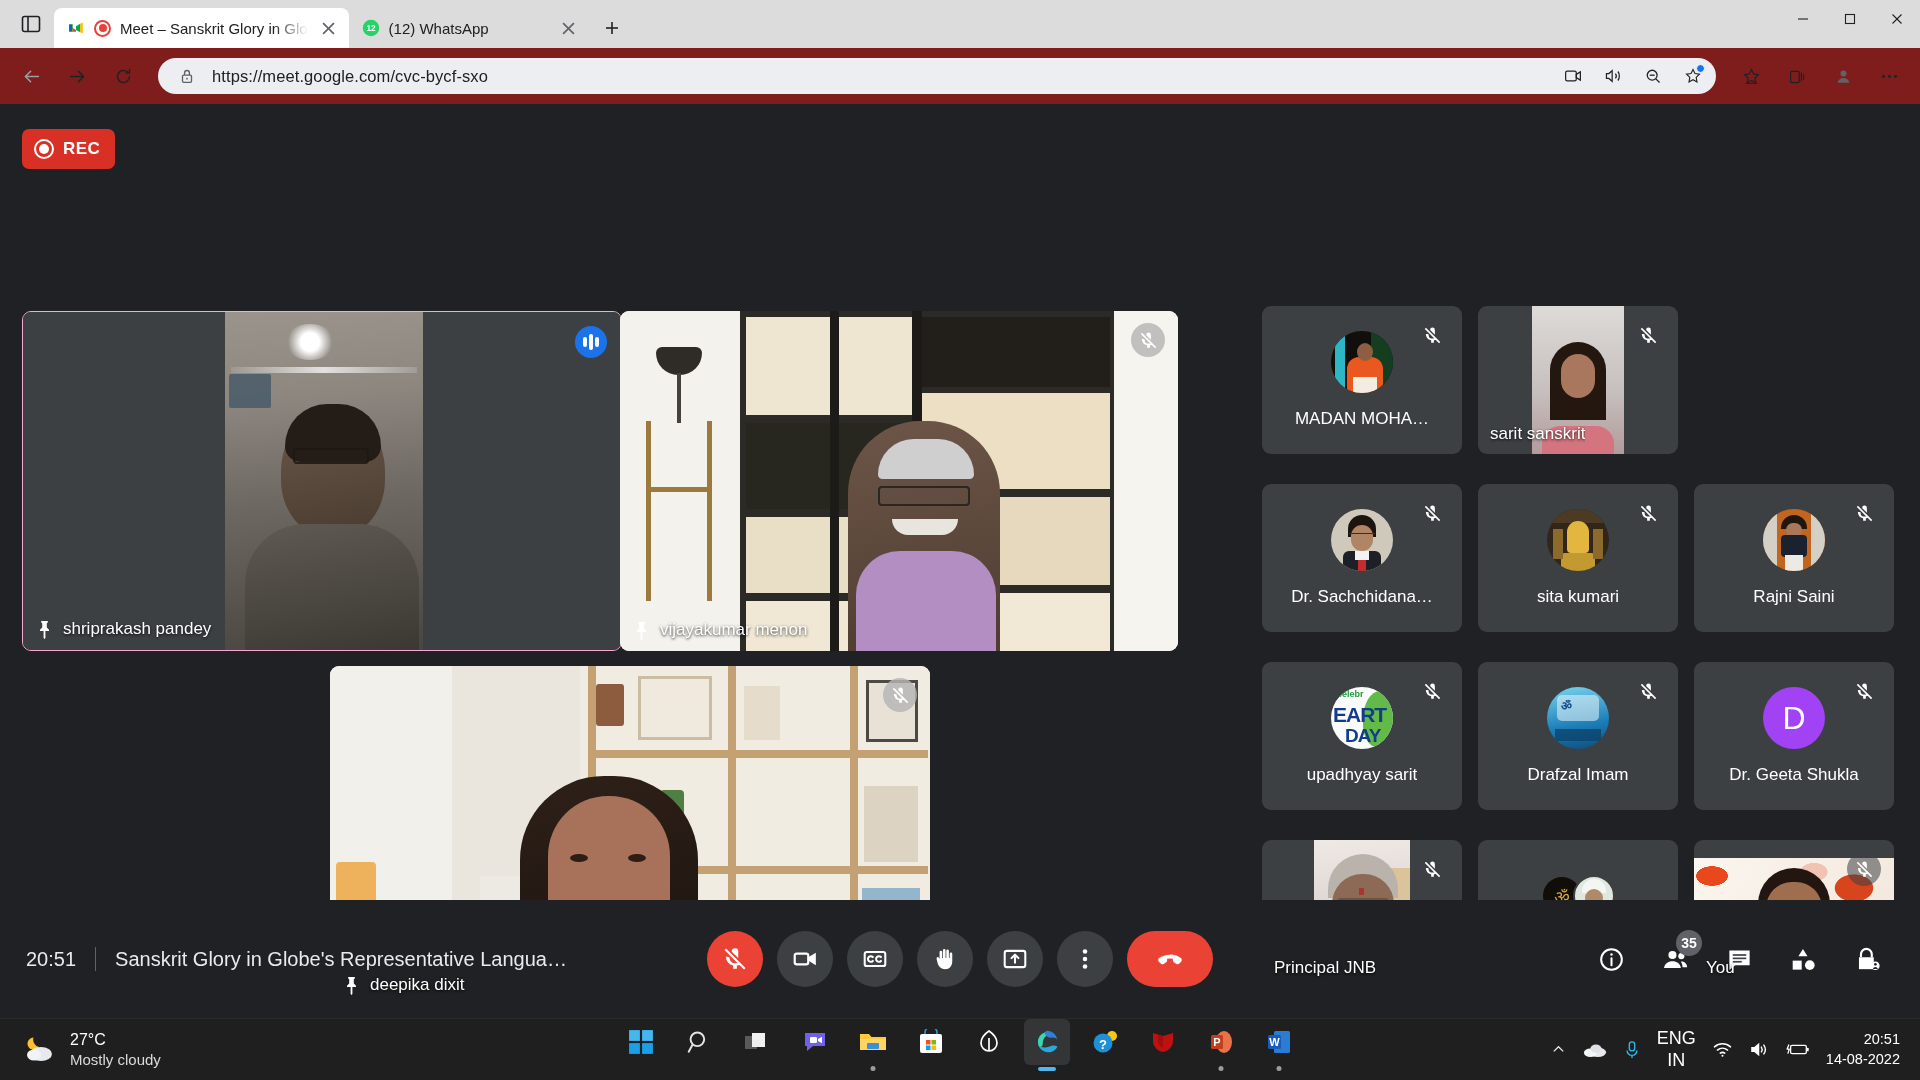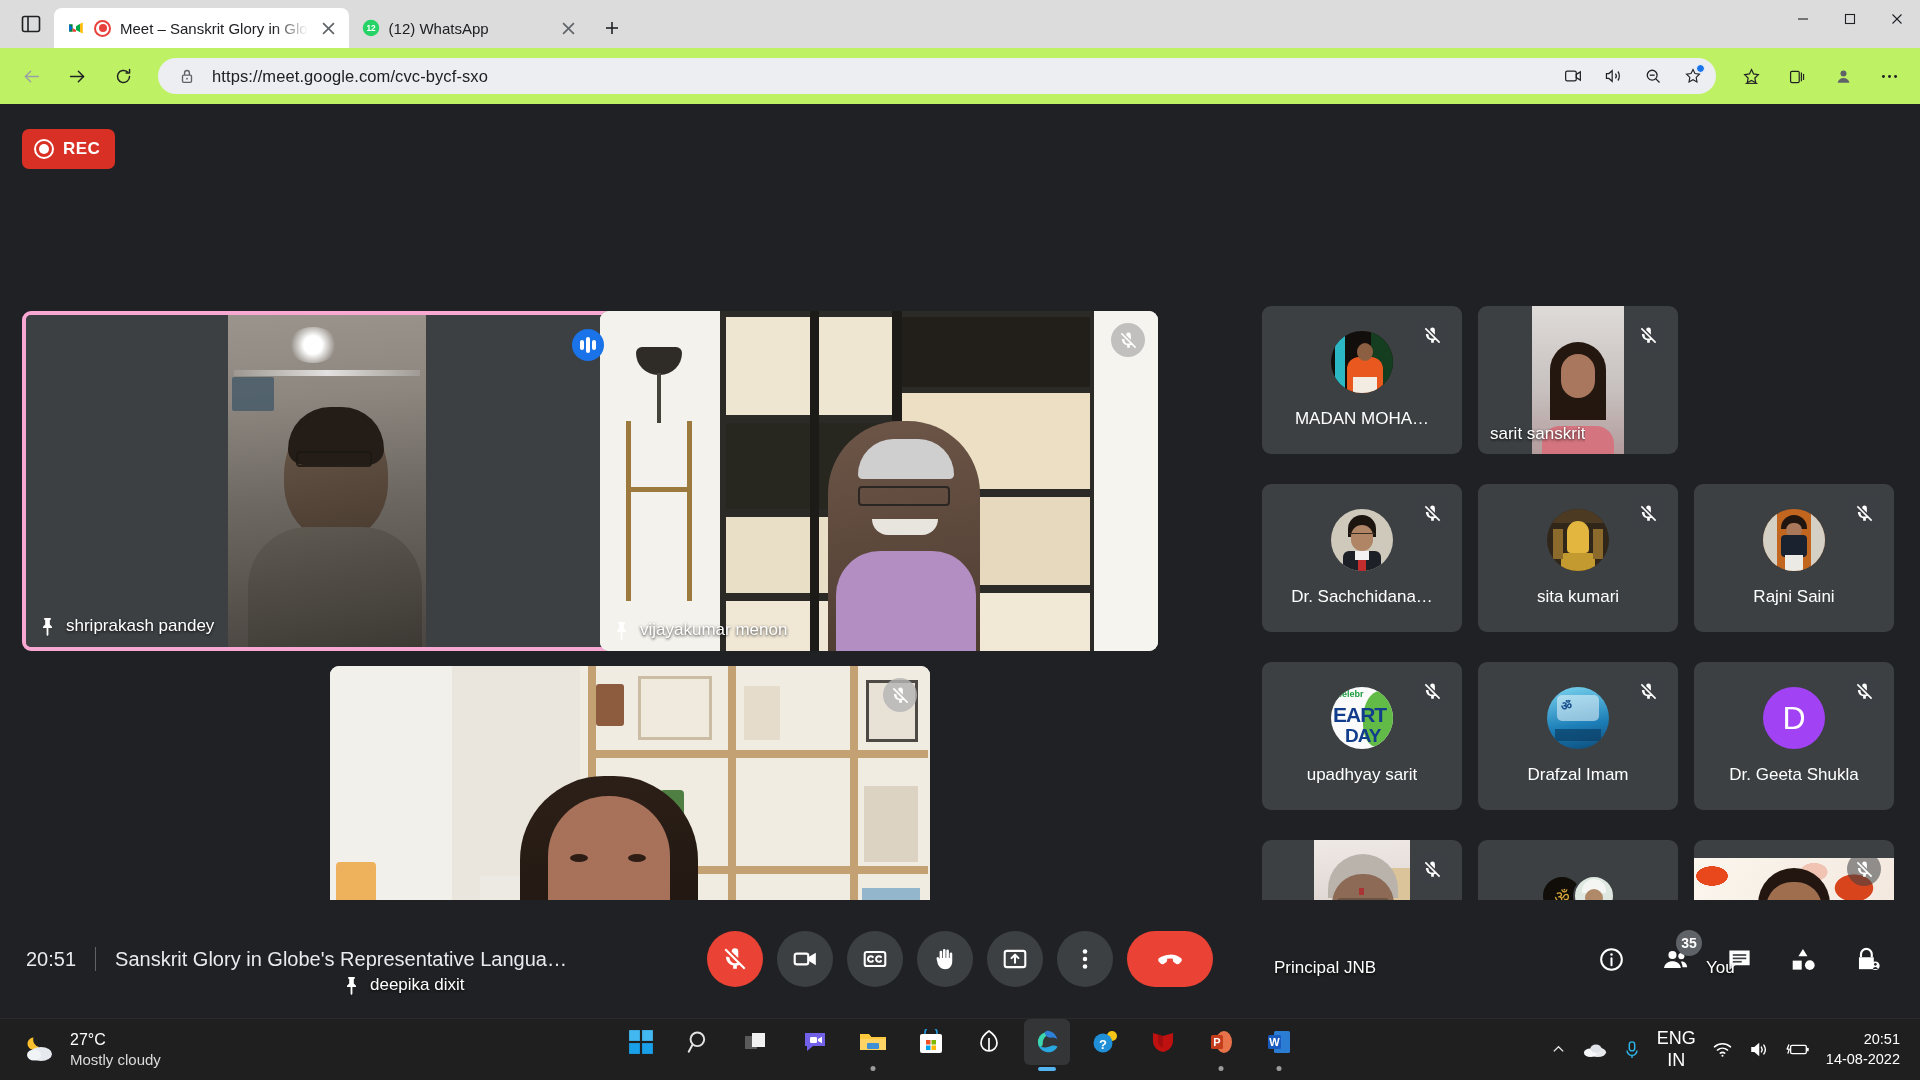--- a/index.html
+++ b/index.html
@@ -47,21 +47,21 @@
   }
   .tab .tab-close { width: 24px; height: 24px; display:flex;align-items:center;justify-content:center; border-radius:50%; }
   .tab .tab-close svg { width: 13px; height: 13px; }
   .newtab-btn { width: 34px; height: 34px; margin: 0 0 3px 6px; display:flex;align-items:center;justify-content:center;border-radius:50%; }
   .newtab-btn svg { width: 16px; height: 16px; }
   .win-ctrls { margin-left: auto; display: flex; align-self: flex-start; }
   .win-ctrls div { width: 47px; height: 38px; display: flex; align-items: center; justify-content: center; }
   .win-ctrls svg { width: 12px; height: 12px; }
 
   .toolbar {
-    height: 56px; flex: 0 0 56px; background: #bef264;
+    height: 56px; flex: 0 0 56px; background: #7f1d1d;
     display: flex; align-items: center; gap: 8px; padding: 0 12px;
   }
   .tb-icon { width: 38px; height: 38px; border-radius: 50%; display:flex;align-items:center;justify-content:center; flex:0 0 38px;}
   .tb-icon svg { width: 19px; height: 19px; }
   .omnibox {
     flex: 1; height: 36px; background: #eceef1; border-radius: 18px;
     display: flex; align-items: center; gap: 10px; padding: 0 8px 0 14px;
     margin: 0 8px;
   }
   .omnibox .url { flex: 1; font-size: 16.5px; color: #202124; letter-spacing: .1px; }
@@ -91,21 +91,21 @@
     display: flex; align-items: center; justify-content: center;
   }
   .rec-badge .ring i { width: 10px; height: 10px; border-radius: 50%; background: #fff; display: block; }
 
   .stage { position: absolute; left: 0; top: 80px; right: 0; bottom: 118px; }
 
   
   .tile {
     position: absolute; background: #3c4043; border-radius: 9px; overflow: hidden;
   }
-  .tile.speaking { border: 4px solid #f9a8d4; background: #3c4043; }
+  .tile.speaking { border: 1px solid #f9a8d4; background: #3c4043; }
   .tile .vid { position: absolute; inset: 0; overflow: hidden; }
   .tile .name {
     position: absolute; left: 14px; bottom: 11px;
     color: #fff; font-size: 16px; font-weight: 500;
     text-shadow: 0 1px 3px rgba(0,0,0,.85);
     display: flex; align-items: center; gap: 11px;
     z-index: 4; white-space: nowrap;
   }
   .tile .name.big { font-size: 17px; }
   .pin-icon { width: 15px; height: 19px; flex: 0 0 15px; }
@@ -401,21 +401,21 @@
         <div class="name big">
           <span class="pin-icon">
             <svg viewBox="0 0 15 19" fill="#fff">
                 <path d="M4.2 1h6.6v1.6l-1 .6v4.3l2.2 2.3v1.3H8.4V18l-.9 1-.9-1v-6.9H3V9.8l2.2-2.3V3.2l-1-.6z"></path>
               </svg>
           </span>
           <span>shriprakash pandey</span>
         </div>
       </div>
 
-      <div class="tile" style="left:600px; top:127px; width:558px; height:340px;">
+      <div class="tile" style="left:620px; top:127px; width:558px; height:340px;">
         <div class="vid" style="background:#f2efe9;">
 
           <div style="position:absolute;left:118px;top:0;width:380px;height:100%;background:#2b2a27;"></div>
           <div style="position:absolute;left:126px;top:6px;width:166px;height:98px;background:#efe6d2;"></div>
           <div style="position:absolute;left:126px;top:112px;width:166px;height:86px;background:#27261f;"></div>
           <div style="position:absolute;left:126px;top:206px;width:166px;height:76px;background:#e9dec6;"></div>
           <div style="position:absolute;left:126px;top:290px;width:166px;height:50px;background:#f0e7d5;"></div>
           <div style="position:absolute;left:300px;top:6px;width:190px;height:70px;background:#221f1b;"></div>
           <div style="position:absolute;left:300px;top:82px;width:190px;height:96px;background:#ecdfc4;"></div>
           <div style="position:absolute;left:300px;top:186px;width:190px;height:88px;background:#e6d9bd;"></div>

